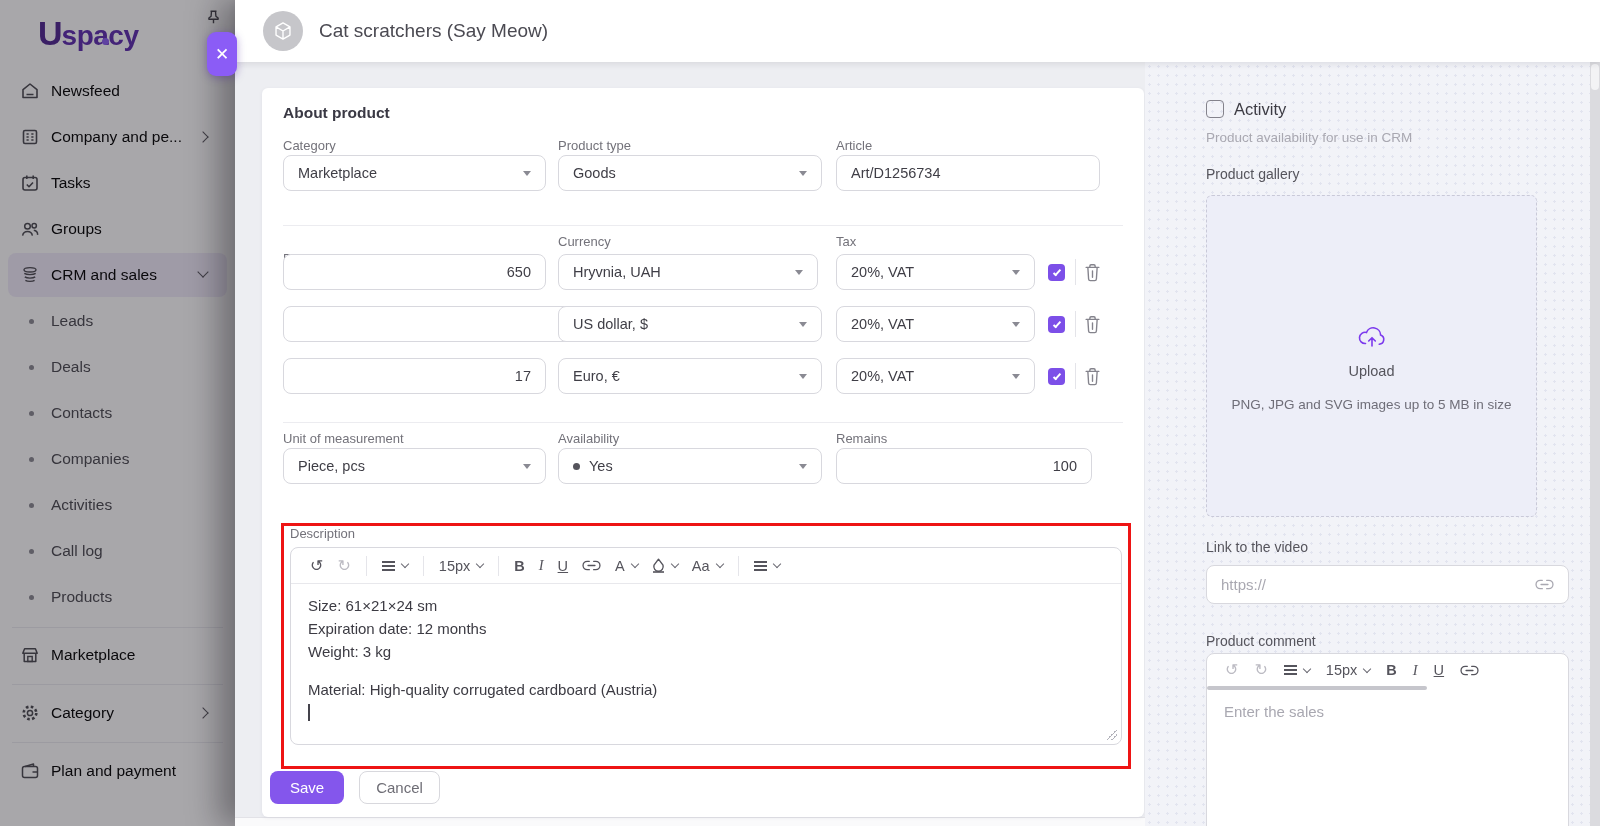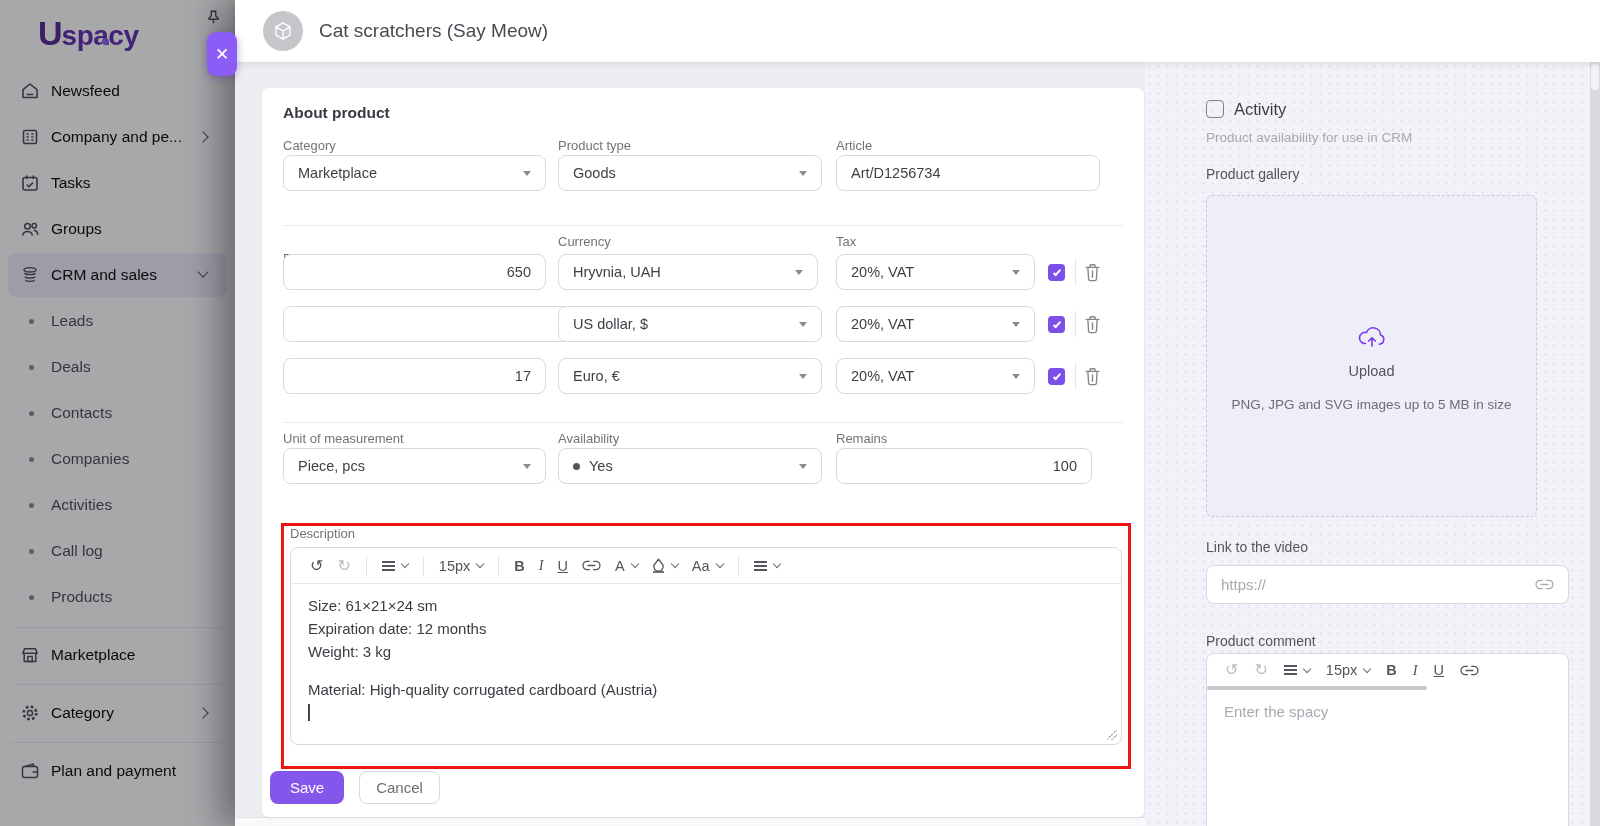--- a/index.html
+++ b/index.html
@@ -529,21 +529,21 @@
             <span class="tb-btn">
               <svg width="19" height="11" viewBox="0 0 22 12">
                   <path d="M8.5 1.2 H6 a4.8 4.8 0 0 0 0 9.6 h2.5 M13.5 1.2 H16 a4.8 4.8 0 0 1 0 9.6 h-2.5 M7 6 h8" fill="none" stroke="#55545c" stroke-width="1.5" stroke-linecap="round"></path>
                 </svg>
             </span>
           </div>
           <div class="hscroll">
               <span class="hthumb"></span>
             </div>
           <div class="cmt-body">
-            <span class="placeholder">Enter the spacy</span>
+            <span class="placeholder">Enter the sales</span>
           </div>
 
         </div>
       </div>
 
       <div class="vscroll">
         <span class="vthumb"></span>
       </div>
 
     </div>

